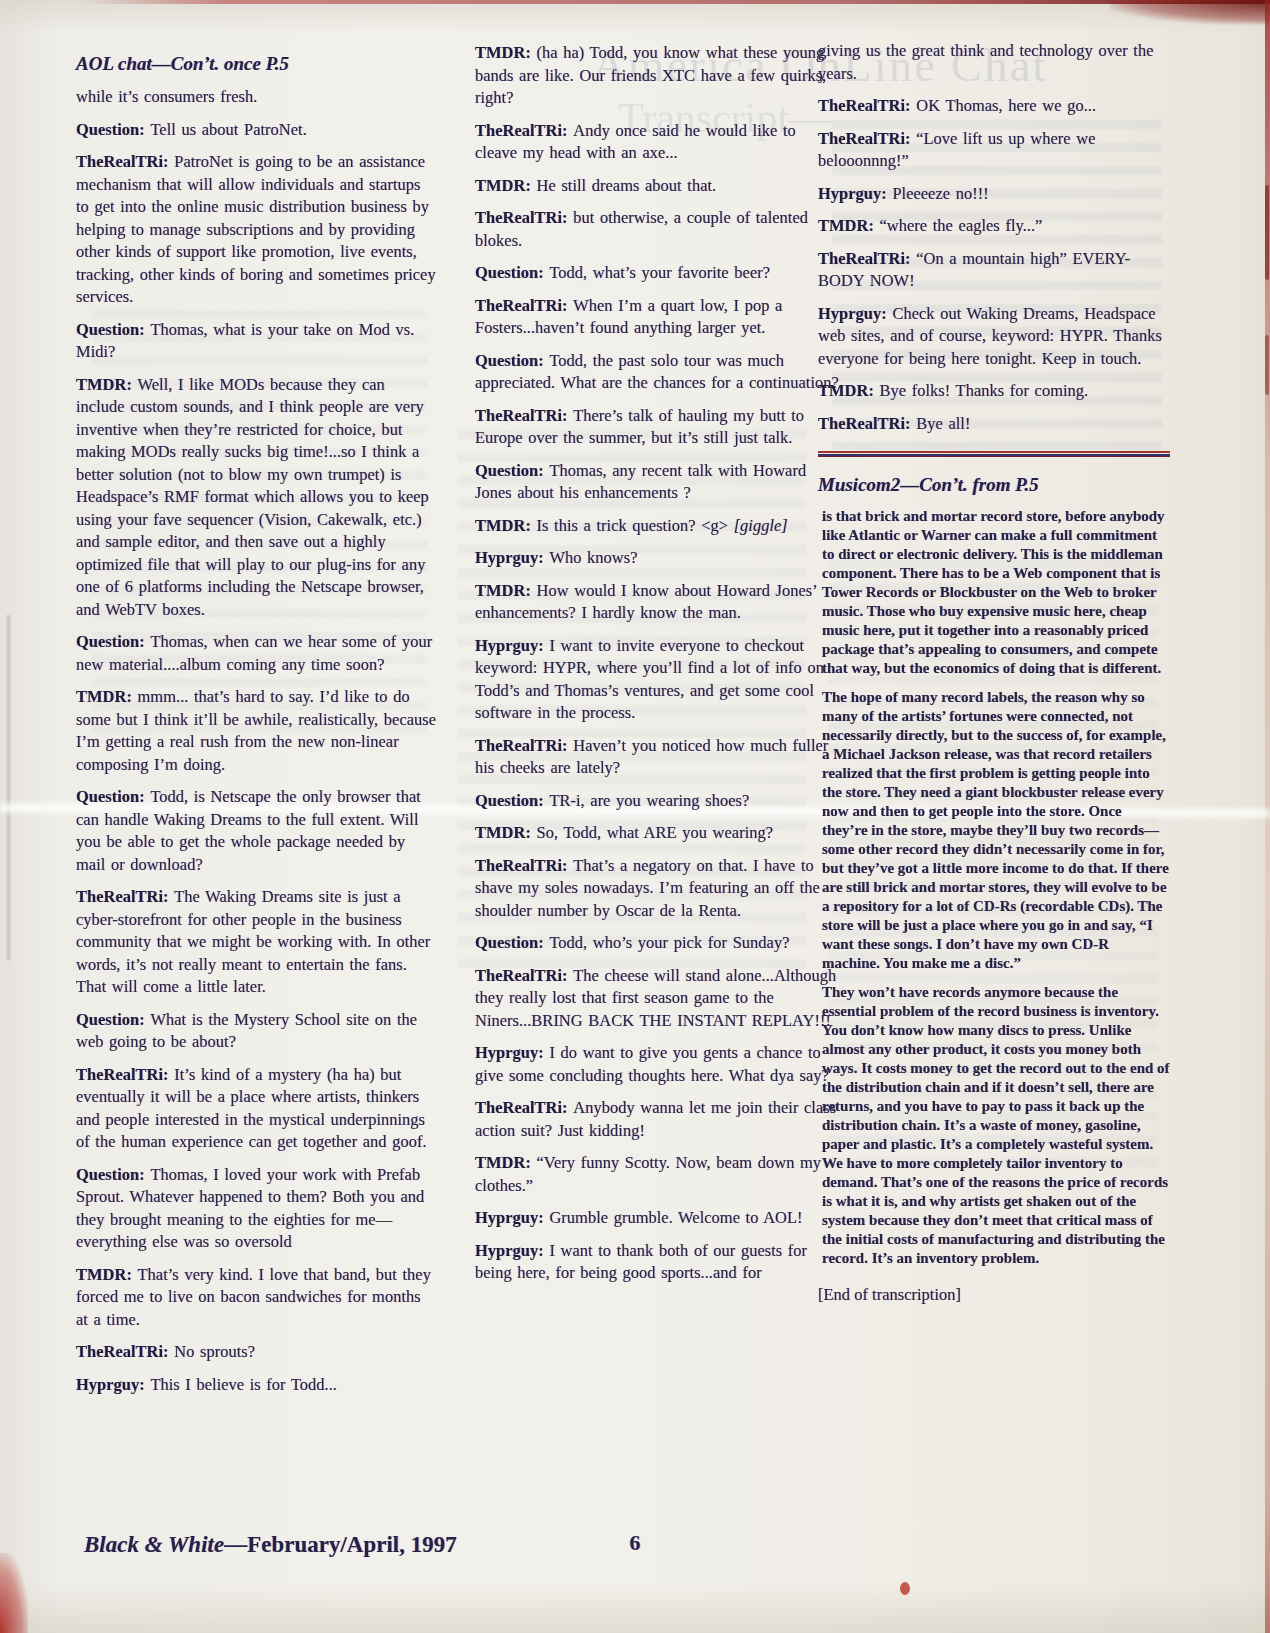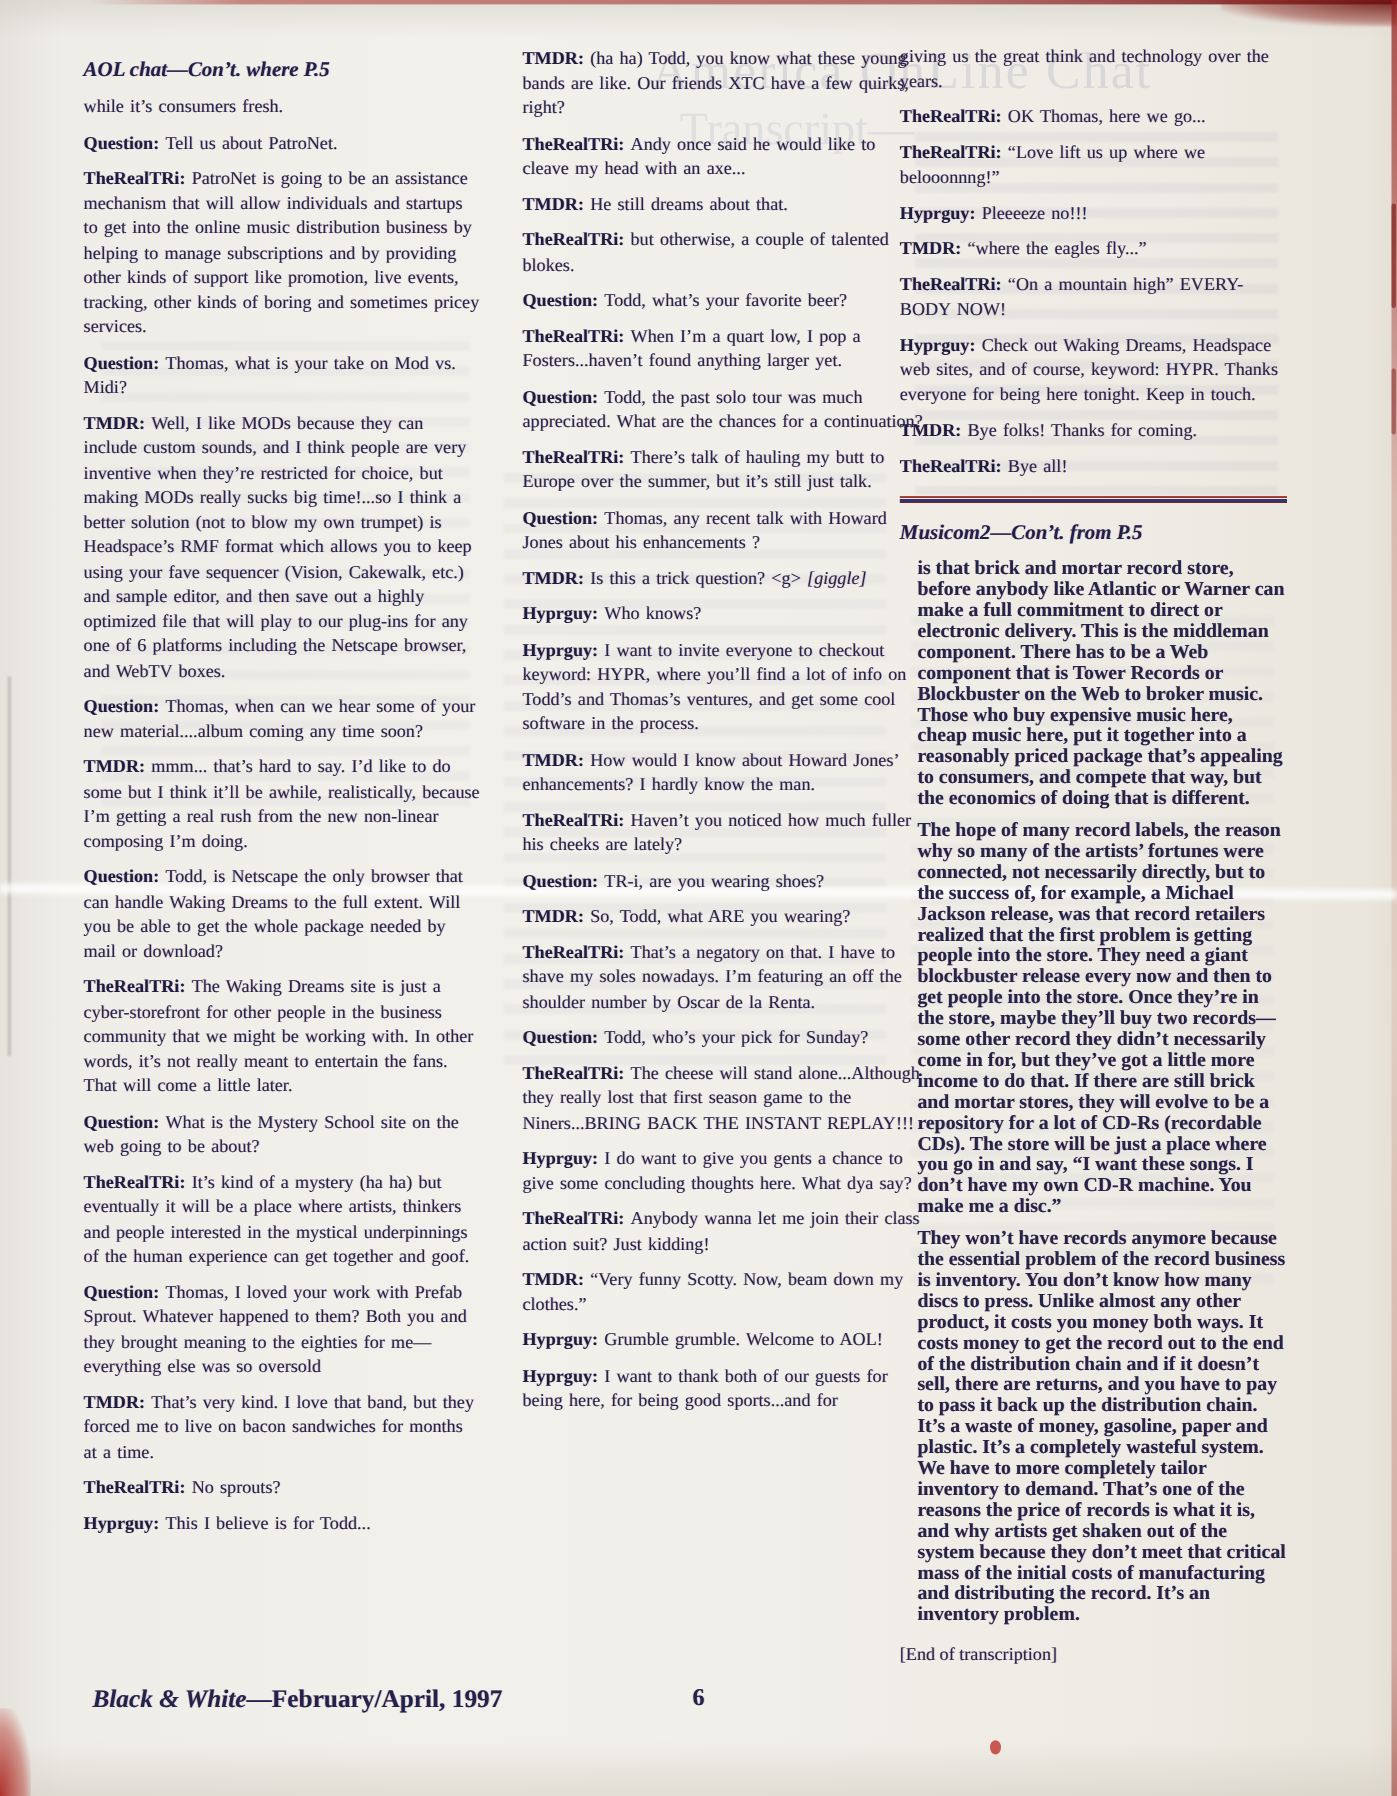--- a/index.html
+++ b/index.html
@@ -42,21 +42,21 @@
   .col-2{left:475px;top:42px;width:366px;}
   .col-3{left:818px;top:40px;width:352px;}
   .cont-header{font-style:italic;font-weight:bold;font-size:19px;line-height:24px;
     margin:0 0 10px 0;color:#20204a;
     text-shadow:-0.7px 0 rgba(185,60,45,0.3),0.7px 0 rgba(55,75,185,0.3);}
   .msg{margin:0 0 10px 0;font-size:16.5px;line-height:22.5px;color:#26264a;word-spacing:1.5px;
     text-shadow:-0.6px 0 rgba(185,60,45,0.28),0.6px 0 rgba(55,75,185,0.28);}
   .msg b{color:#1c1c3f;}
   .divider{height:8px;margin:16px 0 14px 0;
     background:linear-gradient(180deg,#9c352b 0px,#9c352b 2px,#ece8e0 2px,#ece8e0 3px,#34316b 3px,#34316b 5px,#71222c 5px,#71222c 6px,rgba(0,0,0,0) 6px);}
-  .musicom p{margin:0 0 10px 16px;font-weight:bold;font-size:18px;line-height:19px;color:#242447;
+  .musicom p{margin:0 0 10px 4px;font-weight:bold;font-size:15px;line-height:19px;color:#242447;
     text-shadow:-0.5px 0 rgba(185,60,45,0.28),0.5px 0 rgba(55,75,185,0.28);}
   .endnote{margin:16px 0 0 0;font-size:16.5px;line-height:22px;color:#26264a;
     text-shadow:-0.6px 0 rgba(185,60,45,0.28),0.6px 0 rgba(55,75,185,0.28);}
   
   .footer-title{position:absolute;left:84px;top:1532px;z-index:2;font-size:23px;font-weight:bold;color:#22224a;
     text-shadow:-0.7px 0 rgba(185,60,45,0.3),0.7px 0 rgba(55,75,185,0.3);}
   .footer-title .jt{font-style:italic;}
   .page-number{position:absolute;left:50%;transform:translateX(-50%);top:1530px;z-index:2;
     font-size:22px;font-weight:bold;color:#22224a;
     text-shadow:-0.7px 0 rgba(185,60,45,0.3),0.7px 0 rgba(55,75,185,0.3);}
@@ -67,21 +67,21 @@
 <div class="page">
 
   <div class="ghost ghost-h1">America OnLine Chat</div>
   <div class="ghost ghost-h2">Transcript—</div>
   <div class="ghost-lines gl-a"></div>
   <div class="ghost-lines gl-b"></div>
   <div class="ghost-lines gl-c"></div>
   <div class="ghost-lines gl-d"></div>
 
   <div class="col col-1">
-    <h2 class="cont-header">AOL chat—Con’t. where P.5</h2>
+    <h2 class="cont-header">AOL chat—Con’t. once P.5</h2>
     <div>
         <p class="msg">while it’s consumers fresh.</p>
         <p class="msg"><b>Question: </b>Tell us about PatroNet.</p>
         <p class="msg"><b>TheRealTRi: </b>PatroNet is going to be an assistance mechanism that will allow individuals and startups to get into the online music distribution business by helping to manage subscriptions and by providing other kinds of support like promotion, live events, tracking, other kinds of boring and sometimes pricey services.</p>
         <p class="msg"><b>Question: </b>Thomas, what is your take on Mod vs. Midi?</p>
         <p class="msg"><b>TMDR: </b>Well, I like MODs because they can include custom sounds, and I think people are very inventive when they’re restricted for choice, but making MODs really sucks big time!...so I think a better solution (not to blow my own trumpet) is Headspace’s RMF format which allows you to keep using your fave sequencer (Vision, Cakewalk, etc.) and sample editor, and then save out a highly optimized file that will play to our plug-ins for any one of 6 platforms including the Netscape browser, and WebTV boxes.</p>
         <p class="msg"><b>Question: </b>Thomas, when can we hear some of your new material....album coming any time soon?</p>
         <p class="msg"><b>TMDR: </b>mmm... that’s hard to say. I’d like to do some but I think it’ll be awhile, realistically, because I’m getting a real rush from the new non-linear composing I’m doing.</p>
         <p class="msg"><b>Question: </b>Todd, is Netscape the only browser that can handle Waking Dreams to the full extent. Will you be able to get the whole package needed by mail or download?</p>
         <p class="msg"><b>TheRealTRi: </b>The Waking Dreams site is just a cyber-storefront for other people in the business community that we might be working with. In other words, it’s not really meant to entertain the fans. That will come a little later.</p>
@@ -100,22 +100,22 @@
         <p class="msg"><b>TheRealTRi: </b>Andy once said he would like to cleave my head with an axe...</p>
         <p class="msg"><b>TMDR: </b>He still dreams about that.</p>
         <p class="msg"><b>TheRealTRi: </b>but otherwise, a couple of talented blokes.</p>
         <p class="msg"><b>Question: </b>Todd, what’s your favorite beer?</p>
         <p class="msg"><b>TheRealTRi: </b>When I’m a quart low, I pop a Fosters...haven’t found anything larger yet.</p>
         <p class="msg"><b>Question: </b>Todd, the past solo tour was much appreciated. What are the chances for a continuation?</p>
         <p class="msg"><b>TheRealTRi: </b>There’s talk of hauling my butt to Europe over the summer, but it’s still just talk.</p>
         <p class="msg"><b>Question: </b>Thomas, any recent talk with Howard Jones about his enhancements ?</p>
         <p class="msg"><b>TMDR: </b>Is this a trick question? &lt;g&gt;<i> [giggle]</i></p>
         <p class="msg"><b>Hyprguy: </b>Who knows?</p>
+        <p class="msg"><b>TMDR: </b>How would I know about Howard Jones’ enhancements? I hardly know the man.</p>
         <p class="msg"><b>Hyprguy: </b>I want to invite everyone to checkout keyword: HYPR, where you’ll find a lot of info on Todd’s and Thomas’s ventures, and get some cool software in the process.</p>
-        <p class="msg"><b>TMDR: </b>How would I know about Howard Jones’ enhancements? I hardly know the man.</p>
         <p class="msg"><b>TheRealTRi: </b>Haven’t you noticed how much fuller his cheeks are lately?</p>
         <p class="msg"><b>Question: </b>TR-i, are you wearing shoes?</p>
         <p class="msg"><b>TMDR: </b>So, Todd, what ARE you wearing?</p>
         <p class="msg"><b>TheRealTRi: </b>That’s a negatory on that. I have to shave my soles nowadays. I’m featuring an off the shoulder number by Oscar de la Renta.</p>
         <p class="msg"><b>Question: </b>Todd, who’s your pick for Sunday?</p>
         <p class="msg"><b>TheRealTRi: </b>The cheese will stand alone...Although they really lost that first season game to the Niners...BRING BACK THE INSTANT REPLAY!!!</p>
         <p class="msg"><b>Hyprguy: </b>I do want to give you gents a chance to give some concluding thoughts here. What dya say?</p>
         <p class="msg"><b>TheRealTRi: </b>Anybody wanna let me join their class action suit? Just kidding!</p>
         <p class="msg"><b>TMDR: </b>“Very funny Scotty. Now, beam down my clothes.”</p>
         <p class="msg"><b>Hyprguy: </b>Grumble grumble. Welcome to AOL!</p>

